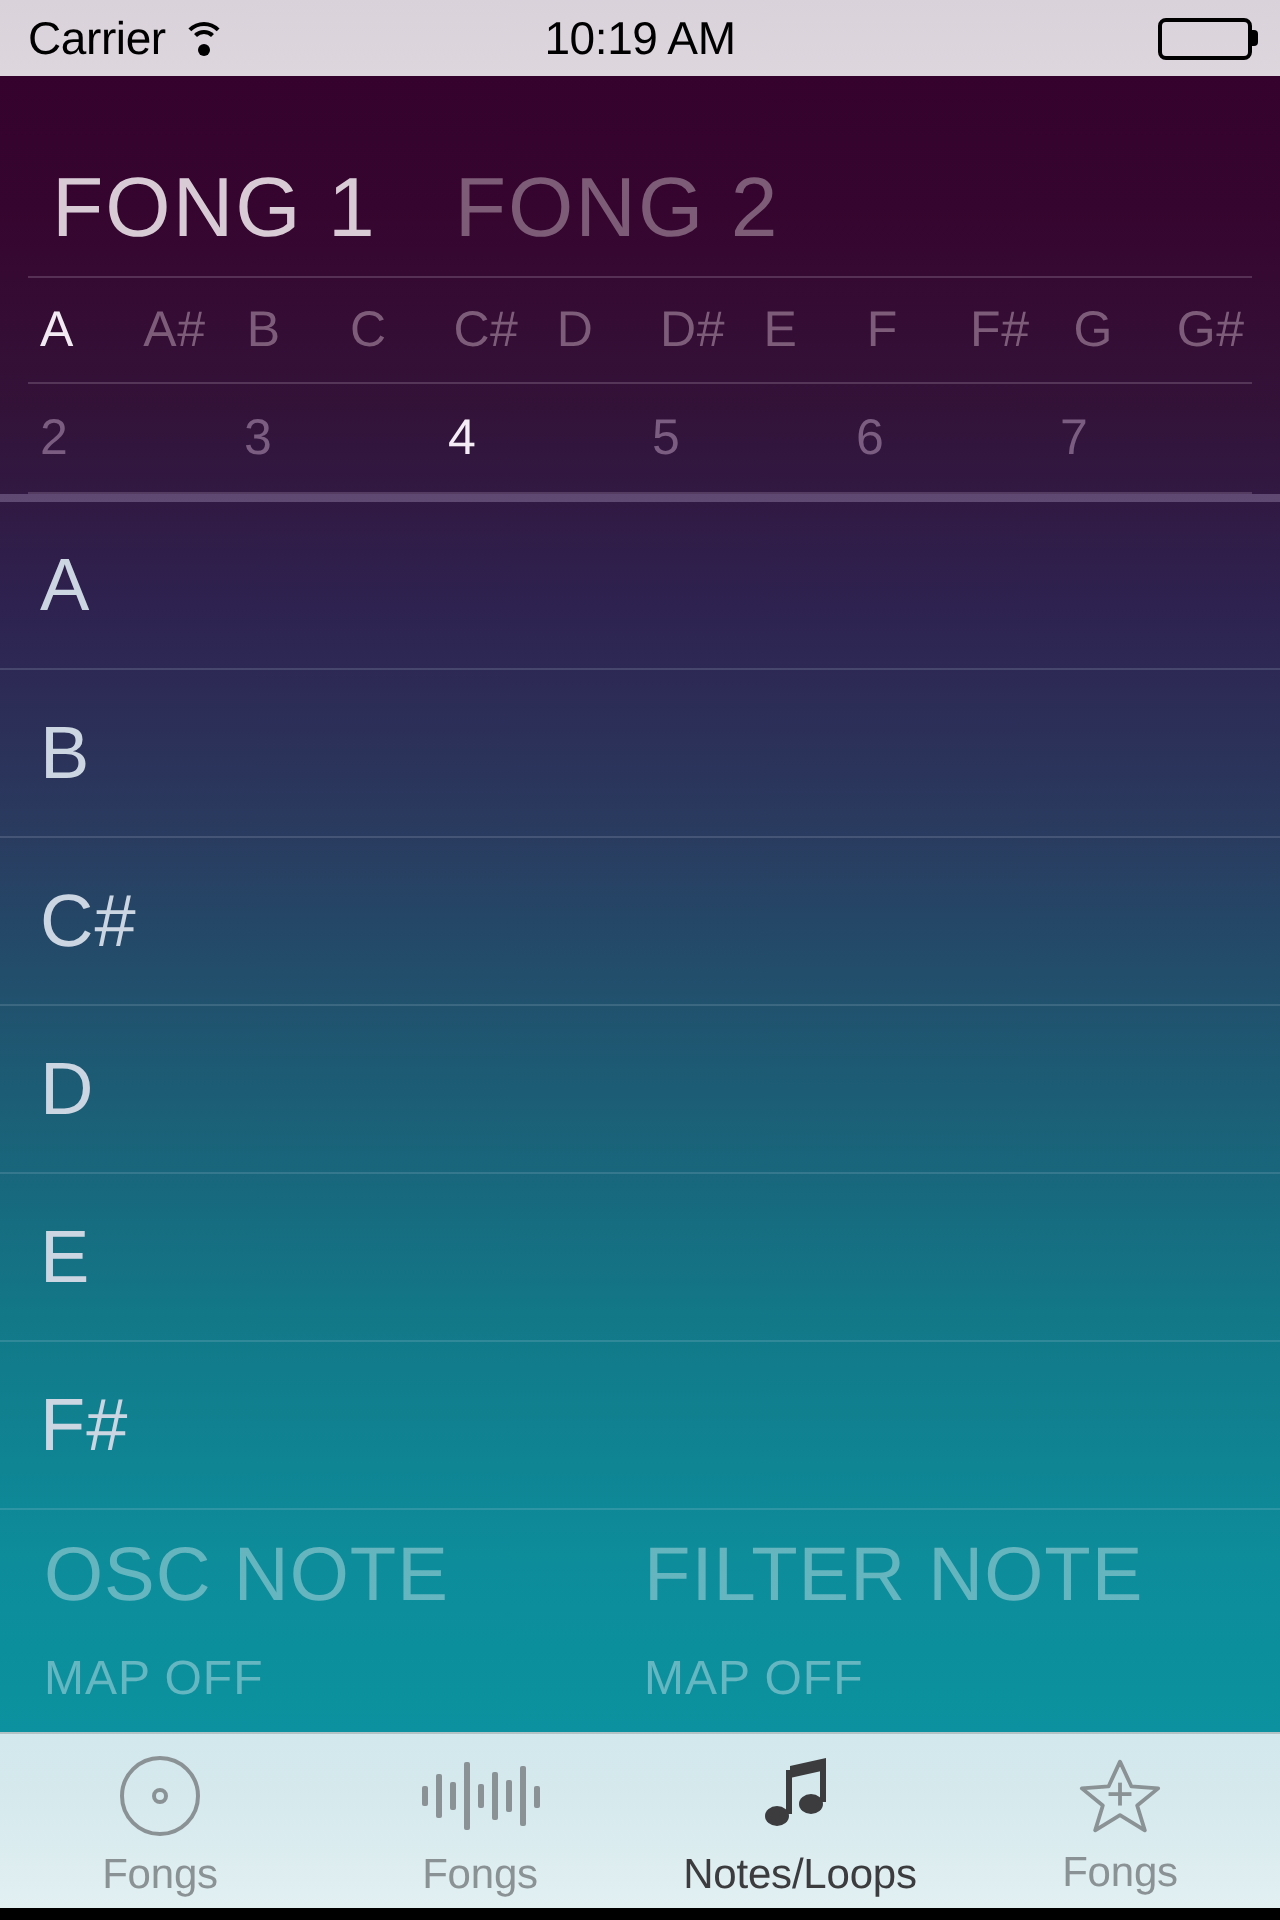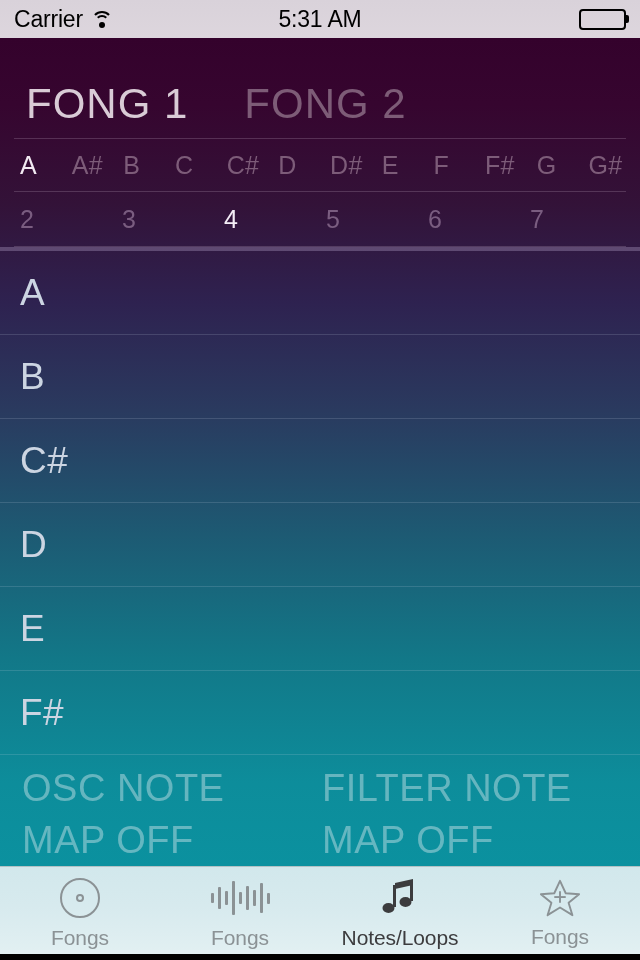--- a/index.html
+++ b/index.html
@@ -70,21 +70,21 @@
   .fong-row {
     position:relative; height:100px;
     display:flex; align-items:flex-end;
     padding:0 0 6px 4px;
   }
   .fong {
     font-size:42px; letter-spacing:1px;
     padding-bottom:4px;
   }
   .fong.f1 { margin-left:22px; color:#d9cbd6; }
-  .fong.f2 { margin-left:56px; color:#7d5c77; }
+  .fong.f2 { margin-left:39px; color:#7d5c77; }
 
   .hdr-divider {
     height:1px; background:rgba(210,185,210,0.22);
     margin:0 14px;
   }
 
   .note-row {
     display:flex; align-items:center;
     height:52px; padding-left:20px;
   }
@@ -127,21 +127,21 @@
     position:absolute; left:0; bottom:0; width:640px;
     padding-left:22px;
   }
   .map-line { display:flex; }
   .map-col { width:300px; }
   .map-title {
     font-size:38px; color:rgba(190,222,228,0.50);
     letter-spacing:0.5px; line-height:52px;
   }
   .map-val {
-    font-size:38px; color:rgba(190,222,228,0.50);
+    font-size:24px; color:rgba(190,222,228,0.50);
     letter-spacing:0.5px; line-height:52px;
   }
 
   
   #tabbar {
     position:absolute; left:0; top:866px;
     width:640px; height:88px;
     background:linear-gradient(to bottom,#d2e8ec 0%,#d7eaee 45%,#e2f0f2 100%);
     border-top:1px solid rgba(90,110,115,0.35);
     display:flex; z-index:15;
@@ -176,21 +176,21 @@
 
   <div id="statusbar">
     <div class="sb-left">
       <span class="sb-carrier">Carrier</span>
       <span class="wifi">
         <span class="a1"></span>
           <span class="a2"></span>
           <span class="dot"></span>
       </span>
     </div>
-    <div class="sb-time">5:31 AM</div>
+    <div class="sb-time">10:19 AM</div>
     <div class="sb-right">
       <span class="battery">
         <span class="fill"></span><span class="cap"></span>
       </span>
     </div>
   </div>
 
   <div id="body">
 
     <div id="header">

